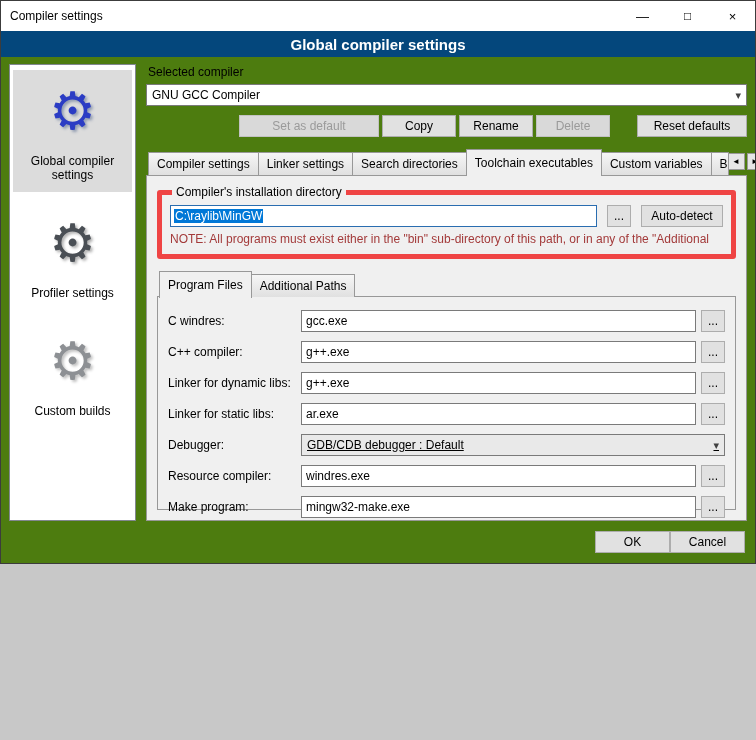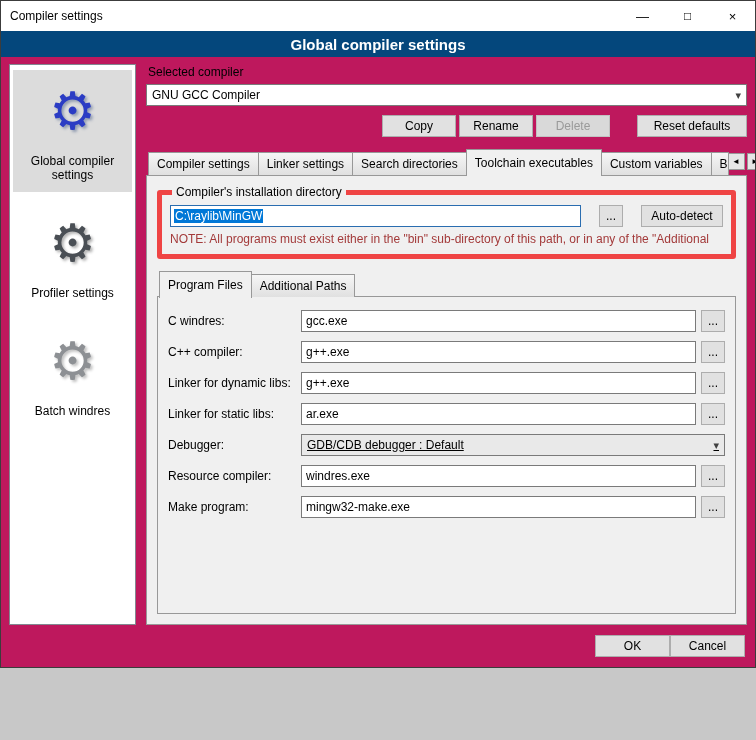--- a/index.html
+++ b/index.html
@@ -1,20 +1,20 @@
 <!DOCTYPE html>
 <html><head>
 <meta charset="utf-8">
 <style>
   * { margin:0; padding:0; box-sizing:border-box; }
   html,body { background:#c8c8c8; }
   body { font-family:"Liberation Sans", sans-serif; font-size:12px; color:#000; }
 
   .window{
-    width:756px; height:668px; background:#be185d;
+    width:756px; height:564px; background:#4d7c0f;
     border:1px solid #3c3c3c; display:flex; flex-direction:column;
     position:relative; overflow:hidden;
   }
 
   
   .titlebar{ height:30px; background:#ffffff; display:flex; align-items:center; padding-left:9px; flex:0 0 auto; }
   .titlebar .title{ font-size:12px; }
   .titlebar .spacer{ flex:1; }
   .win-btn{ width:45px; height:30px; display:flex; align-items:center; justify-content:center; font-size:13px; color:#000; cursor:default; }
   .win-btn.max{ font-size:12px; }
@@ -61,21 +61,21 @@
   .tab-scroll{ margin-left:auto; display:flex; gap:2px; align-self:center; padding-bottom:2px; }
   .scroll-btn{ width:17px; height:17px; border:1px solid #999; background:#e6e6e6; font-size:8px;
                display:flex; align-items:center; justify-content:center; cursor:default; }
 
   .tabpanel{ border:1px solid #989898; background:#f0f0f0; flex:1; padding:9px 10px 10px;
              display:flex; flex-direction:column; min-height:0; position:relative; z-index:1; }
 
   
   .group{ border:5px solid #ef4444; border-radius:3px; padding:6px 8px 8px; margin-bottom:12px; }
   .group legend{ padding:0 4px; margin-left:2px; font-size:12px; }
-  .dir-row{ display:flex; gap:18px; align-items:center; }
+  .dir-row{ display:flex; gap:10px; align-items:center; }
   .dir-input{ flex:1; height:22px; border:1px solid #2a6db0; background:#fff; display:flex; align-items:center; padding:0 3px; cursor:text; }
   .dir-input .sel{ background:#0078d7; color:#fff; padding:0 1px; }
   .dots{ min-width:24px; width:24px; padding:0; }
   .autodetect{ min-width:82px; }
   .note{ color:#a33a3a; margin-top:5px; white-space:nowrap; overflow:hidden; }
 
   
   .inner-panel{ border:1px solid #989898; background:#f0f0f0; margin-top:-1px; flex:1; padding:13px 10px 10px; min-height:0; }
   .form-row{ display:flex; align-items:center; gap:5px; margin-bottom:9px; }
   .form-label{ width:128px; flex:0 0 auto; }
@@ -108,33 +108,34 @@
       <div class="side-item selected">
         <span class="side-icon icon-blue">⚙</span>
         <span class="side-label">Global compiler settings</span>
       </div>
       <div class="side-item">
         <span class="side-icon icon-dark">⚙</span>
         <span class="side-label">Profiler settings</span>
       </div>
       <div class="side-item">
         <span class="side-icon icon-gray">⚙</span>
-        <span class="side-label">Batch windres</span>
+        <span class="side-label">Custom builds</span>
       </div>
     </div>
 
     <div class="main">
       <div class="section-label">Selected compiler</div>
 
       <div class="combo">
         <span>GNU GCC Compiler</span>
         <span class="combo-arrow">▾</span>
       </div>
 
       <div class="btn-row">
+        <button class="btn wide disabled">Set as default</button>
         <button class="btn">Copy</button>
         <button class="btn">Rename</button>
         <button class="btn disabled">Delete</button>
         <button class="btn reset">Reset defaults</button>
       </div>
 
       <div class="tabstrip">
         <span class="tab">Compiler settings</span>
         <span class="tab">Linker settings</span>
         <span class="tab">Search directories</span>

